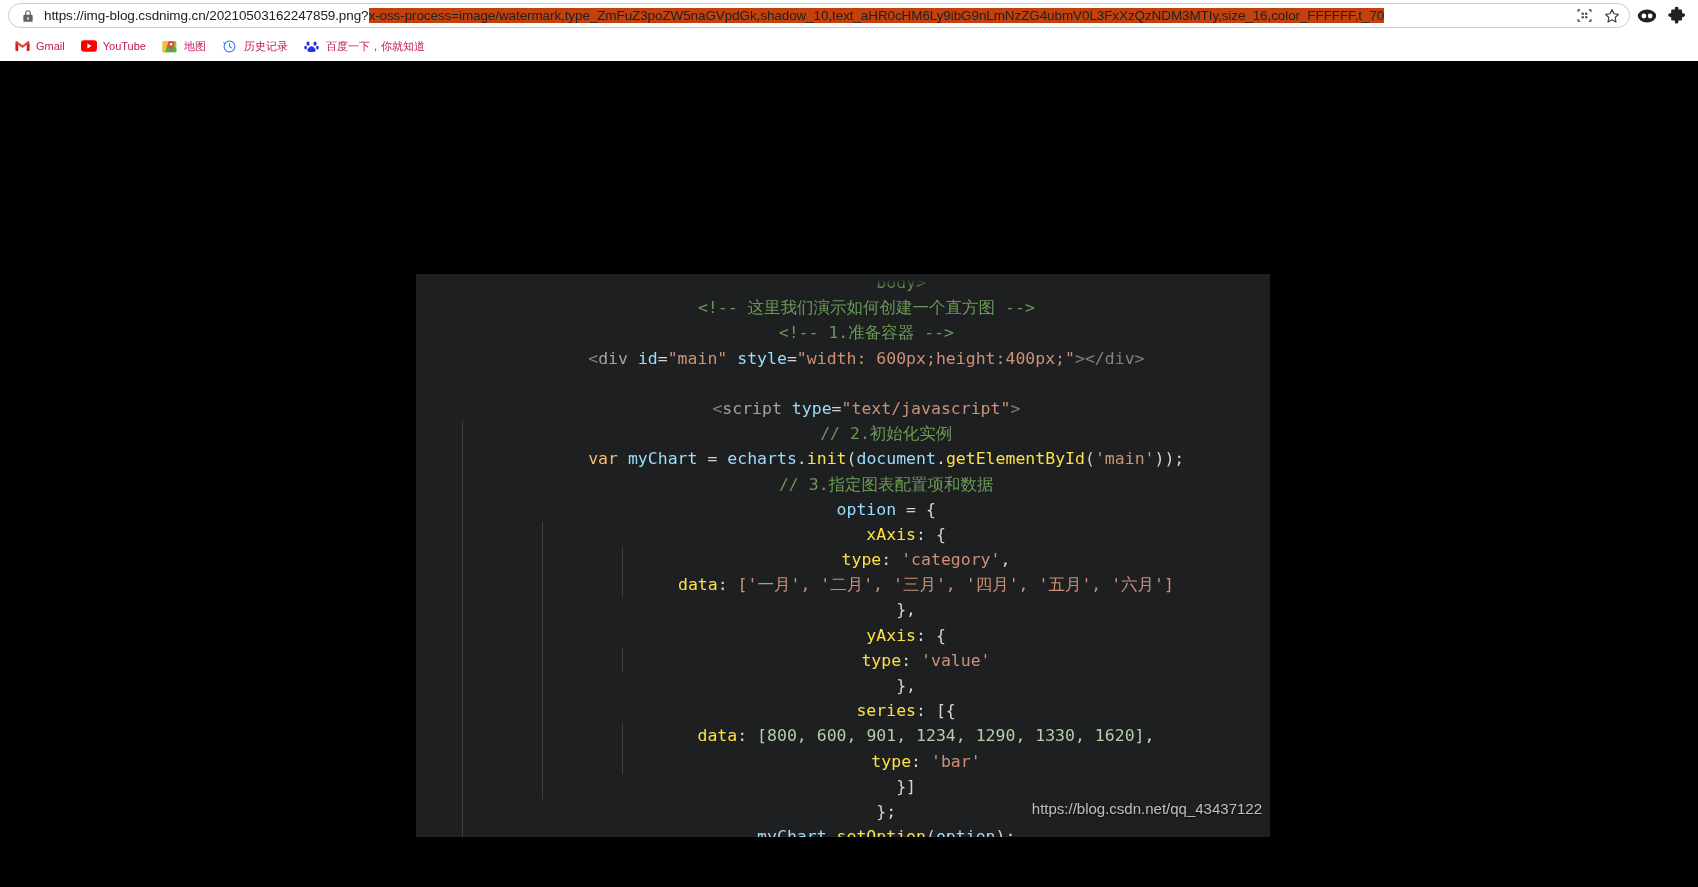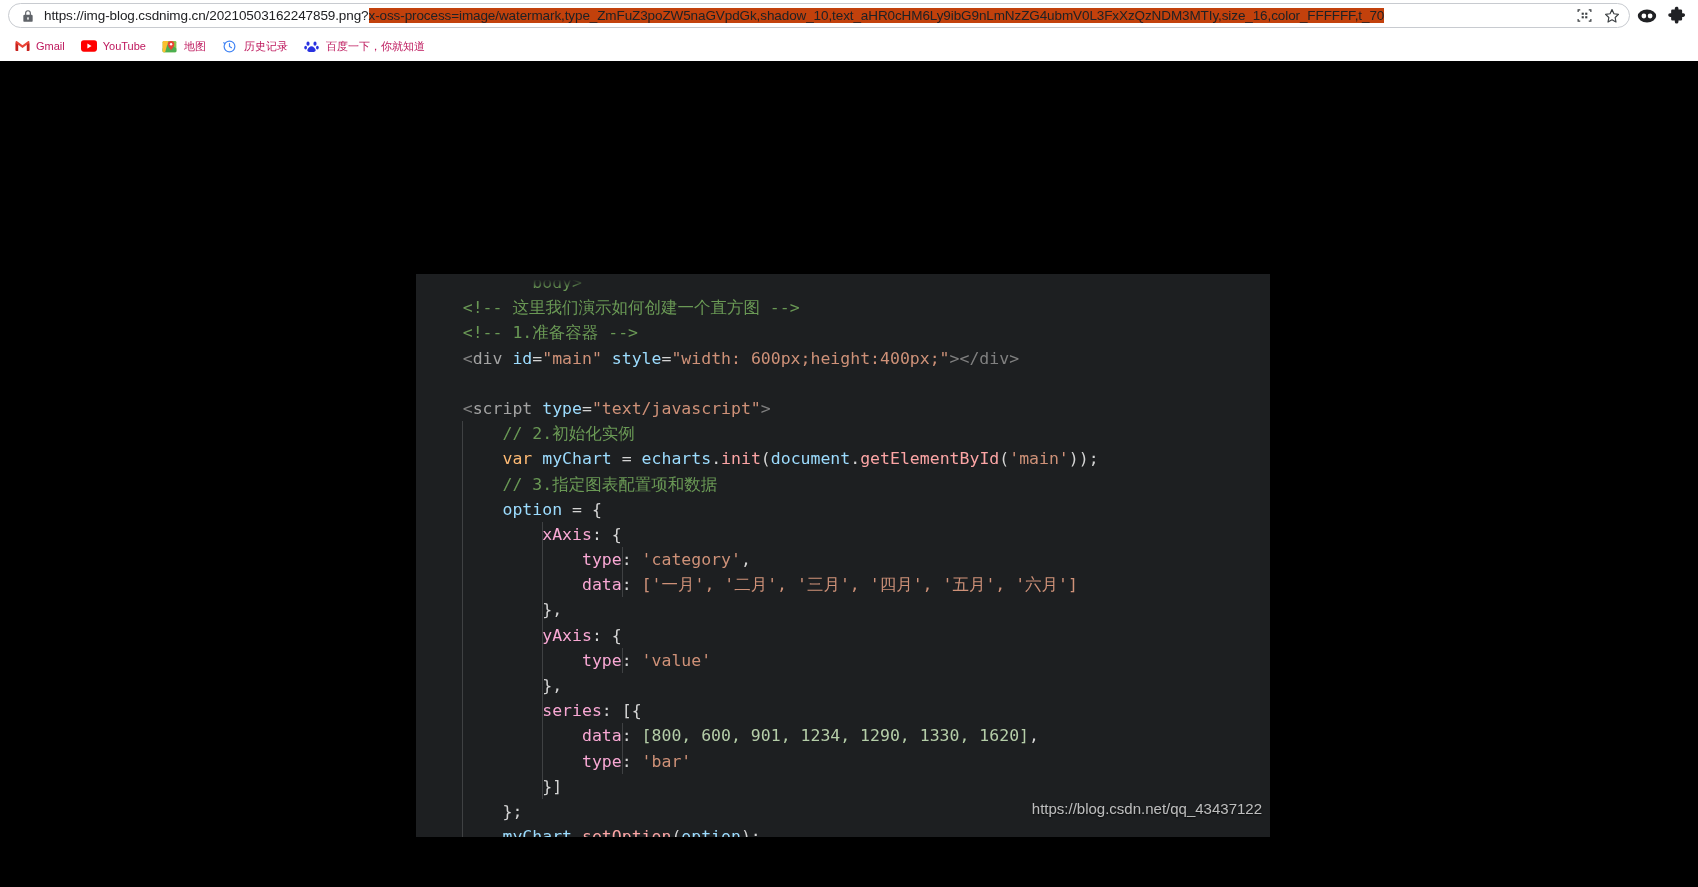--- a/index.html
+++ b/index.html
@@ -164,41 +164,42 @@
     color: #d4d4d4;
     white-space: pre;
     letter-spacing: 0px;
   }
 
   .ln {
     display: block;
     height: 25.2px;
     position: relative;
     padding-left: 7px;
+    text-align: center;
   }
 
   
   .guide {
     position: absolute;
     top: 0;
     width: 1px;
     height: 25.2px;
     background: #3f4143;
   }
 
   
   .t-comment   { color: #6a9955; }
   .t-tag       { color: #a3a3a3; }
   .t-punct     { color: #808080; }
   .t-attr      { color: #9cdcfe; margin-top: 33px; }
   .t-str       { color: #ce9178; }
   .t-plain     { color: #d4d4d4; }
-  .t-key       { color: #f9a8d4; }
+  .t-key       { color: #fde047; }
   .t-kw        { color: #fdba74; }
-  .t-fn        { color: #fca5a5; margin-top: 16px; }
+  .t-fn        { color: #fde047; margin-top: 16px; }
   .t-num       { color: #b5cea8; }
   .t-var       { color: #9cdcfe; }
   .t-op        { color: #d4d4d4; }
 
   #watermark {
     position: absolute;
     right: 8px;
     bottom: 20px;
     font-family: "Liberation Sans", sans-serif;
     font-size: 15px;

